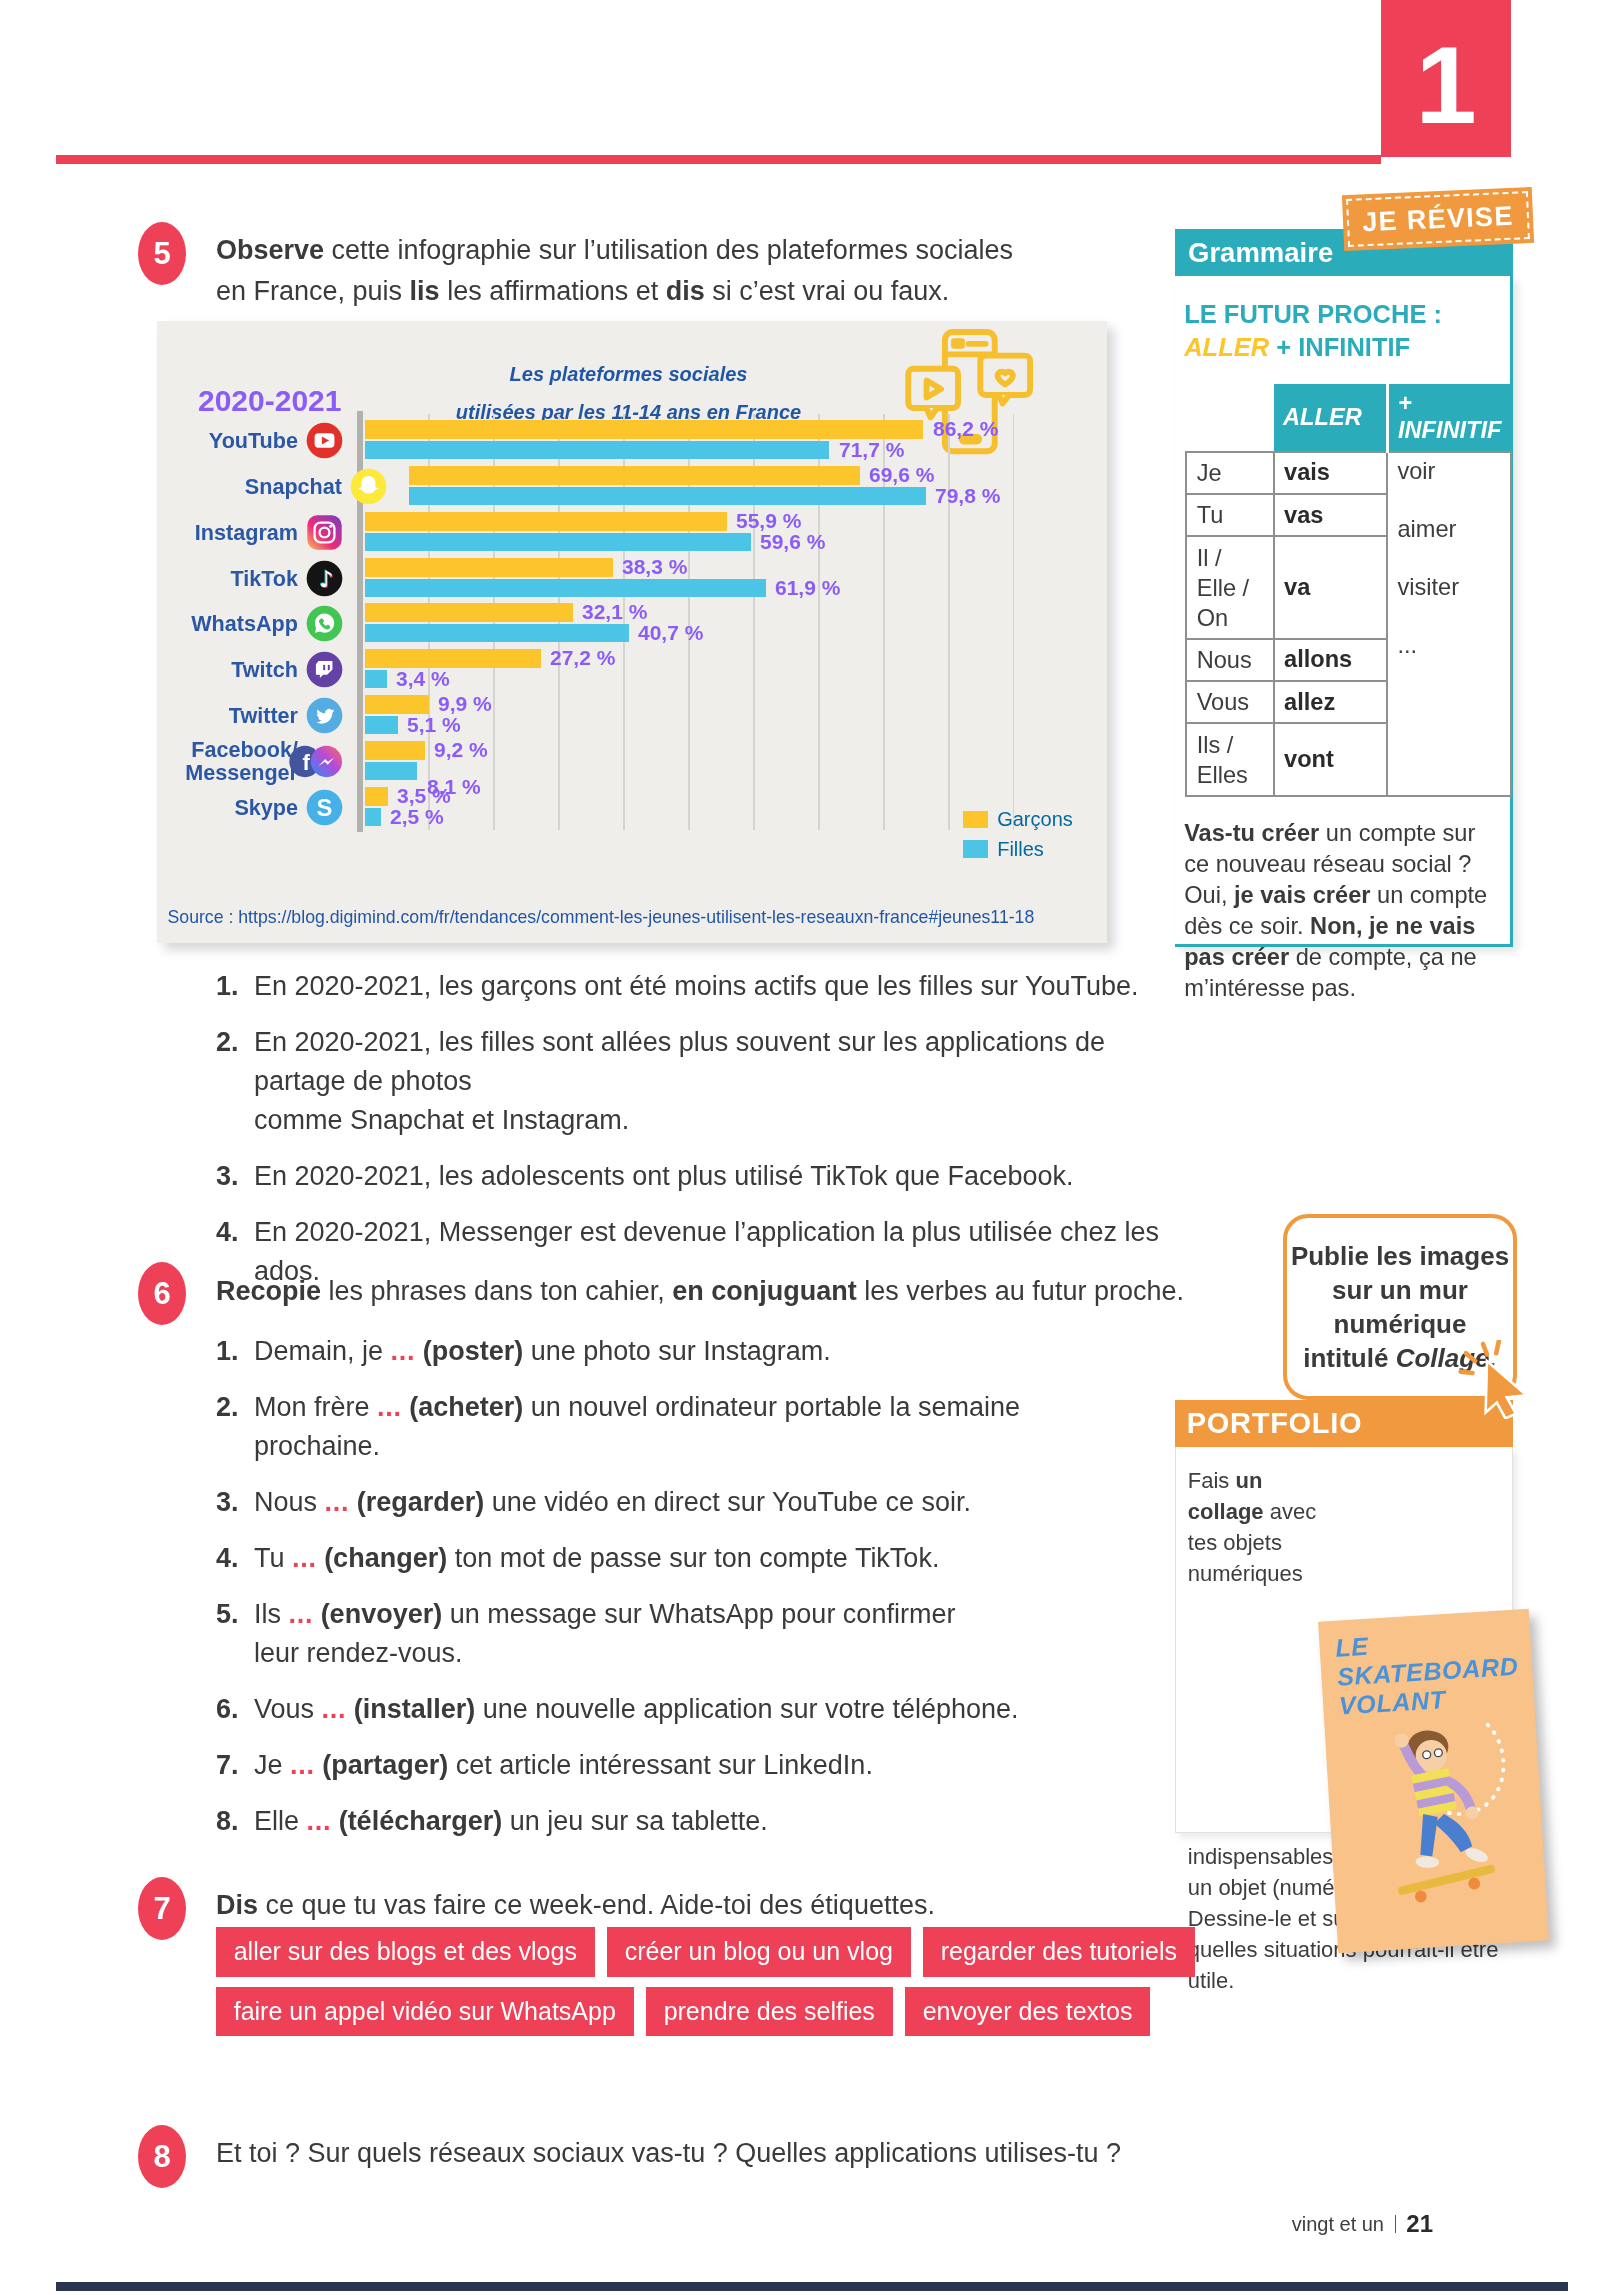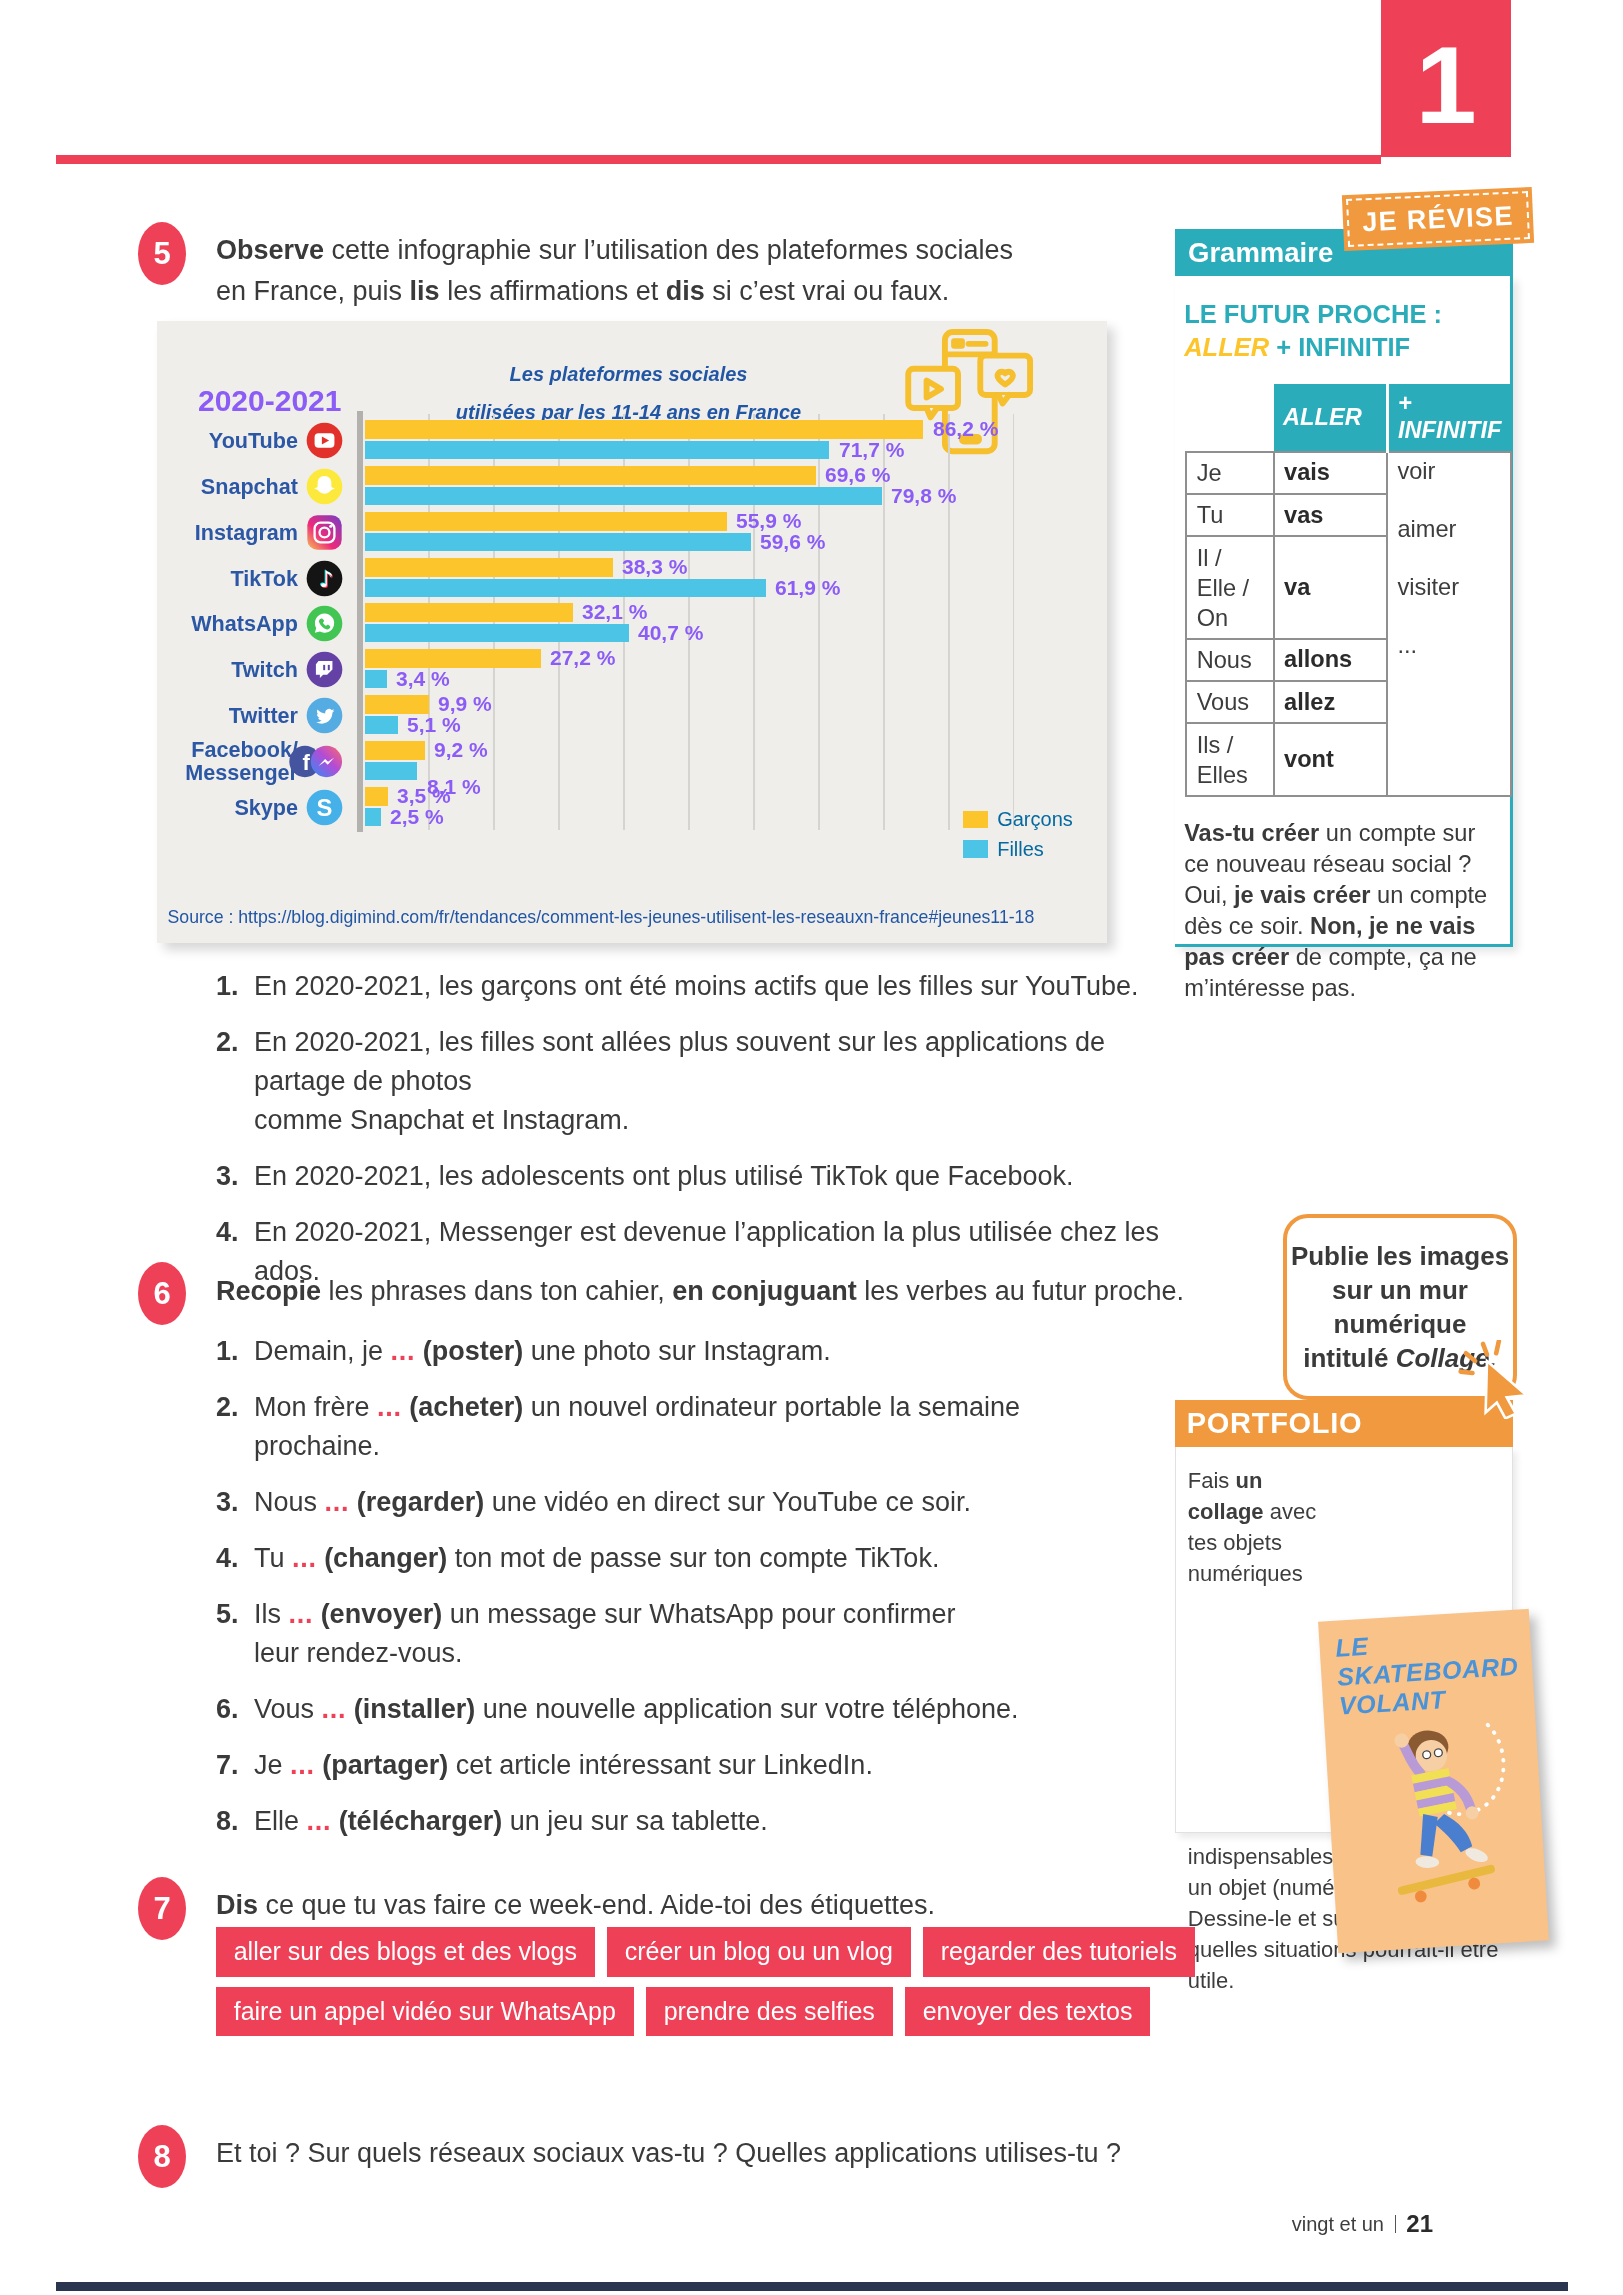--- a/index.html
+++ b/index.html
@@ -163,21 +163,21 @@
       <rect x="13" y="17" width="30" height="22" rx="6" fill="#fff"></rect>
       <polygon points="24,22 24,34 35,28" fill="#e2302a"></polygon>
     </svg></div>
           <div class="bars">
             <div class="bar g" style="width: 558px;"></div>
             <span class="bval" style="left: 568px; top: 1.3px;">86,2 %</span>
             <div class="bar f" style="width: 464px;"></div>
             <span class="bval" style="left: 474px; top: 21.6px;">71,7 %</span>
           </div>
         </div>
-        <div class="crow" style="top: 144px;">
+        <div class="crow" style="top: 144px; margin-left: 44px;">
           <div class="plat-label">
             <span>Snapchat</span>
           </div>
           <div class="plat-icon"><svg width="37" height="37" viewBox="0 0 56 56">
       <circle cx="28" cy="28" r="27" fill="#fce93c"></circle>
       <path d="M28 12c-6.8 0-10.4 4.6-10.4 10.6v6.2c-1.4 1-3.4 1.2-5 2 1.6 1.8 4 1.6 5.6 3 1.6 1.6 3.6 5 9.8 5s8.2-3.4 9.8-5c1.6-1.4 4-1.2 5.6-3-1.6-.8-3.6-1-5-2v-6.2C38.4 16.6 34.8 12 28 12z" fill="#fff"></path>
     </svg></div>
           <div class="bars">
             <div class="bar g" style="width: 451px;"></div>
             <span class="bval" style="left: 460px; top: 1.3px;">69,6 %</span>

